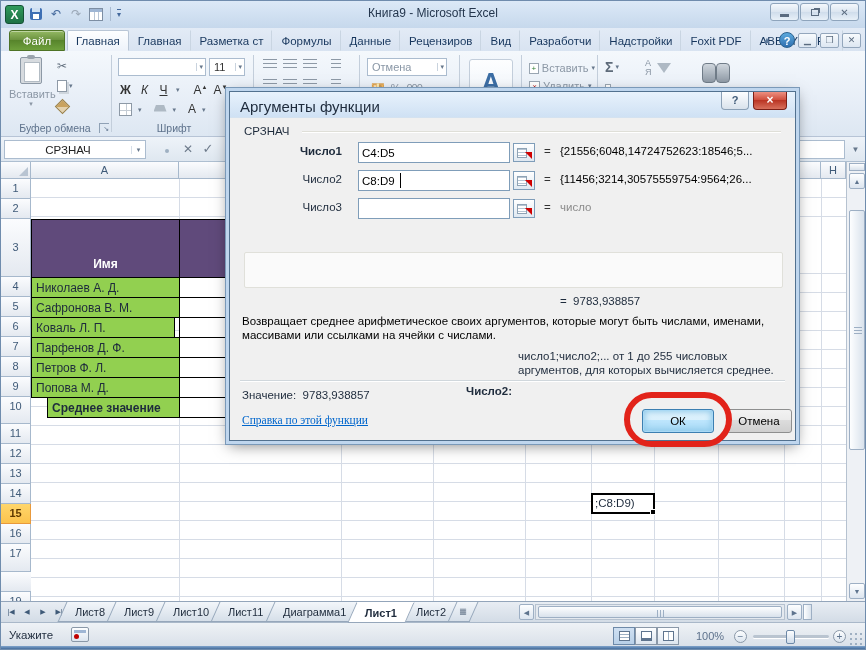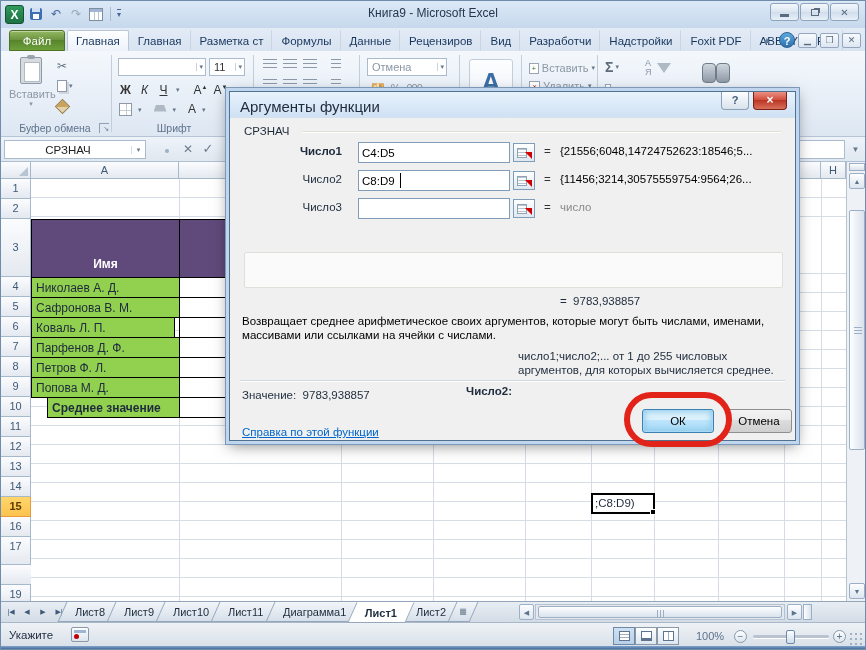--- a/index.html
+++ b/index.html
@@ -167,21 +167,21 @@
   .arg-eq { position:absolute; left:314px; top:3px; color:#333; }
   .arg-res { position:absolute; left:330px; top:3px; width:228px; white-space:nowrap; overflow:hidden; color:#000; }
   .arg-res.muted { color:#8c8c8c; }
   .inset { position:absolute; left:14px; top:160px; width:539px; height:36px; background:#fafafa; border:1px solid #e0e0da; border-radius:2px; }
   .dlg-eq-line { position:absolute; left:330px; top:203px; }
   .dlg-desc { position:absolute; left:12px; top:222px; width:545px; line-height:14px; color:#000; }
   .arg-help-lbl { position:absolute; left:120px; top:257px; width:162px; text-align:right; font-weight:bold;margin-top:36px; }
   .arg-help-txt { position:absolute; left:288px; top:257px; width:266px; line-height:14px; }
   .dlg-sep { position:absolute; left:10px; right:10px; top:288px; height:1px; background:#d0d7dc; box-shadow:0 1px 0 #fff; }
   .dlg-value { position:absolute; left:12px; top:297px; }
-  .dlg-link { position:absolute; left:12px; top:334px; color:#0066cc; text-decoration:underline; }
+  .dlg-link { position:absolute; left:12px; top:322px; color:#0066cc; text-decoration:underline;font-family:Liberation Serif, serif; }
   .btn { position:absolute; top:317px; height:24px; border:1px solid #8e8f8f; border-radius:3px;
     background:linear-gradient(#f2f2f2,#ebebeb 45%,#dddddd 45%,#cfcfcf); text-align:center; line-height:22px; font-size:11.5px; color:#000; }
   .btn.ok { left:412px; width:72px; border:1px solid #3c7fb1; box-shadow:inset 0 0 0 1px #a9d9f5, inset 0 0 6px 2px #8ec9ea;
     background:linear-gradient(#eaf6fd,#d9f0fc 45%,#bee6fd 45%,#a7d9f5); }
   .btn.cancel { left:496px; width:66px; }
   .annot { position:absolute; left:394px; top:300px; width:108px; height:55px; border:6px solid #e2231a; border-radius:28px; z-index:60; }
 
   
   .sheetbar { position:absolute; left:0; top:600px; width:100%; height:21px; background:linear-gradient(#e8edf3,#d3dce6); border-top:1px solid #93a5ba; }
   .nav { position:absolute; left:3px; top:3px; display:flex; gap:2px; }
@@ -410,21 +410,21 @@
   <div class="rowhdrs" id="rowhdrs">
       <div class="rowh hdr" style="height: 20px; line-height: 19px;">1</div>
       <div class="rowh hdr" style="height: 20px; line-height: 19px;">2</div>
       <div class="rowh hdr" style="height: 58px; line-height: 57px;">3</div>
       <div class="rowh hdr" style="height: 20px; line-height: 19px;">4</div>
       <div class="rowh hdr" style="height: 20px; line-height: 19px;">5</div>
       <div class="rowh hdr" style="height: 20px; line-height: 19px;">6</div>
       <div class="rowh hdr" style="height: 20px; line-height: 19px;">7</div>
       <div class="rowh hdr" style="height: 20px; line-height: 19px;">8</div>
       <div class="rowh hdr" style="height: 20px; line-height: 19px;">9</div>
-      <div class="rowh hdr" style="height: 20px; line-height: 19px;">10</div>
+      <div class="rowh hdr" style="height: 27px; line-height: 19px;">10</div>
       <div class="rowh hdr" style="height: 20px; line-height: 19px;">11</div>
       <div class="rowh hdr" style="height: 20px; line-height: 19px;">12</div>
       <div class="rowh hdr" style="height: 20px; line-height: 19px;">13</div>
       <div class="rowh hdr" style="height: 20px; line-height: 19px;">14</div>
       <div class="rowh hdr active" style="height: 20px; line-height: 19px;">15</div>
       <div class="rowh hdr" style="height: 20px; line-height: 19px;">16</div>
       <div class="rowh hdr" style="height: 28px; line-height: 19px;">17</div>
       <div class="rowh hdr" style="height: 20px; line-height: 19px; padding-left: 33px;">18</div>
       <div class="rowh hdr" style="height: 20px; line-height: 19px;">19</div>
       <div class="rowh hdr" style="height: 20px; line-height: 19px;">20</div>

